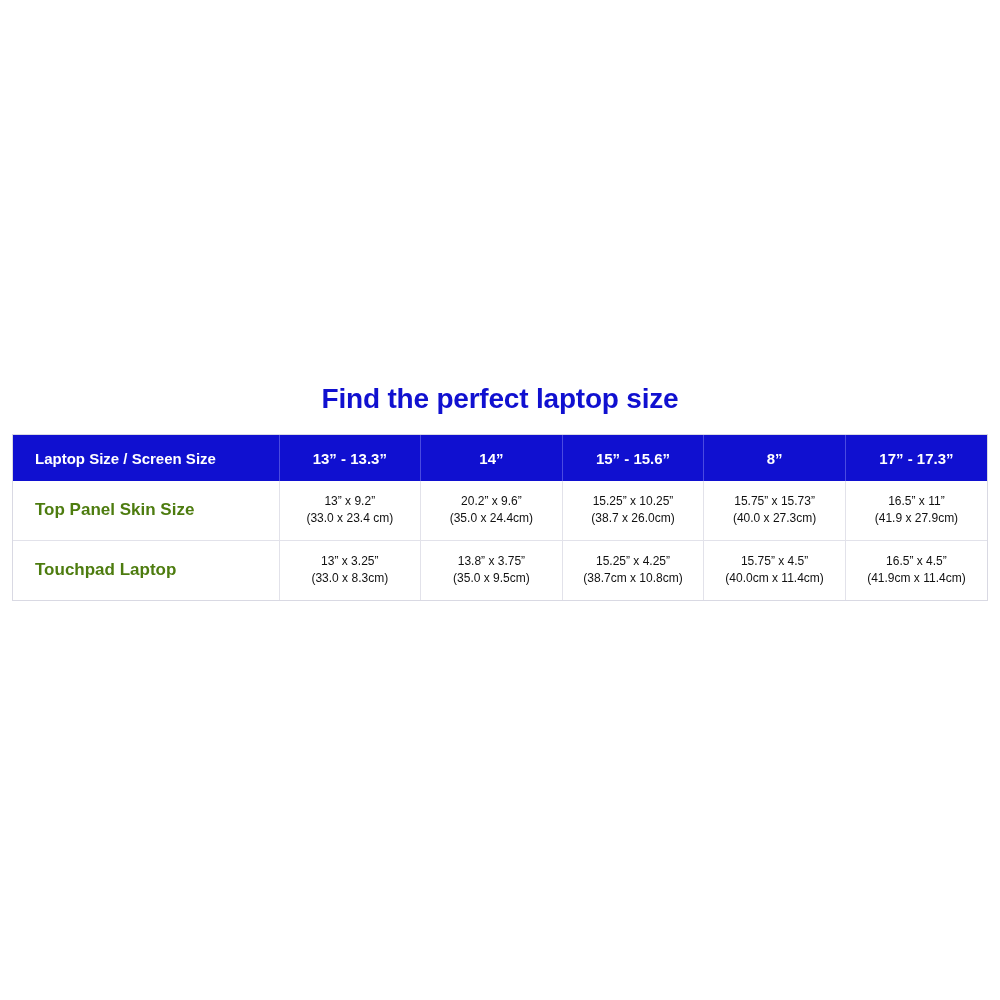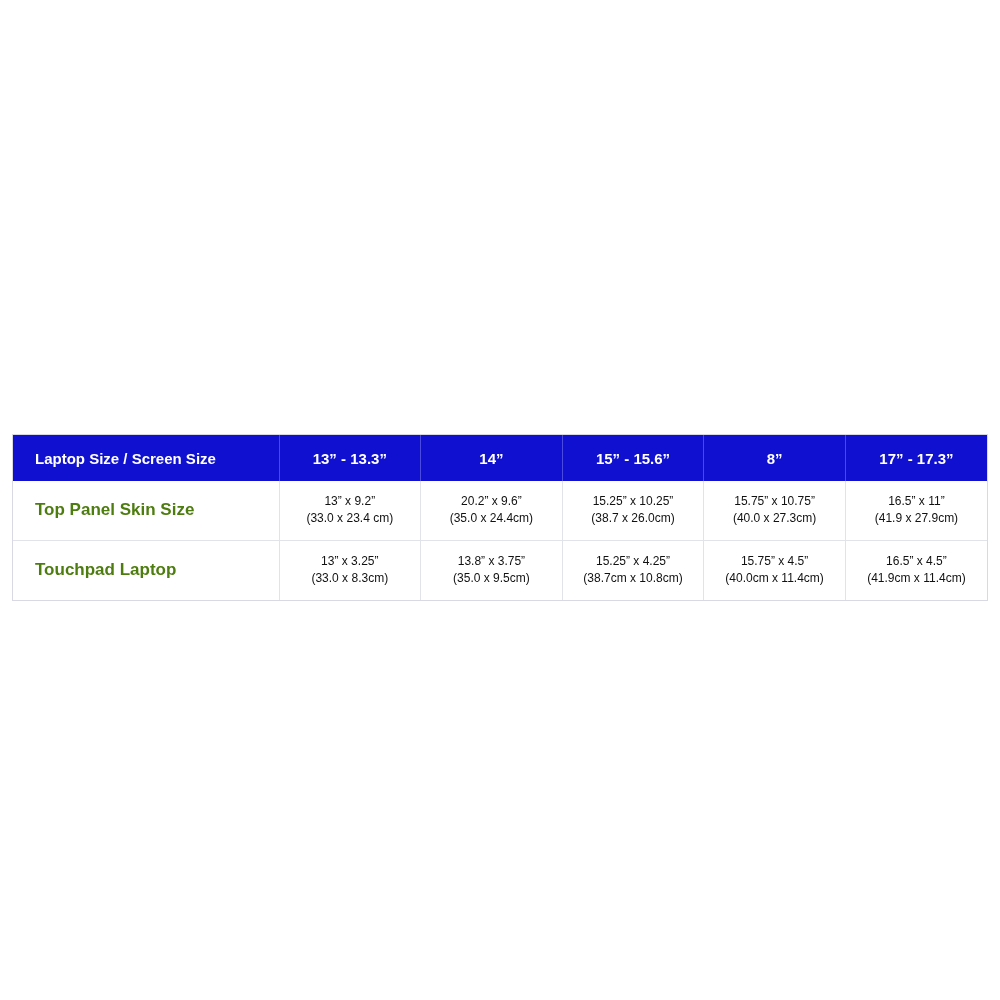--- a/index.html
+++ b/index.html
@@ -88,20 +88,21 @@
   .cell-line {
     display: block;
     white-space: nowrap;
   }
 </style>
 </head>
 <body>
 
 <div class="page">
 
+  <div class="title">Find the perfect laptop size</div>
 
   <div class="table-wrap">
     <table class="size-table">
       <thead>
         <tr>
           <th class="first-col">Laptop Size / Screen Size</th>
           <th>13” - 13.3”</th>
           <th>14”</th>
           <th>15” - 15.6”</th>
           <th>8”</th>
@@ -117,21 +118,21 @@
           </td>
           <td>
             <span class="cell-line">20.2” x 9.6”</span>
             <span class="cell-line">(35.0 x 24.4cm)</span>
           </td>
           <td>
             <span class="cell-line">15.25” x 10.25”</span>
             <span class="cell-line">(38.7 x 26.0cm)</span>
           </td>
           <td>
-            <span class="cell-line">15.75” x 10.75”</span>
+            <span class="cell-line">15.75” x 15.73”</span>
             <span class="cell-line">(40.0 x 27.3cm)</span>
           </td>
           <td>
             <span class="cell-line">16.5” x 11”</span>
             <span class="cell-line">(41.9 x 27.9cm)</span>
           </td>
         </tr>
         <tr>
           <td class="row-label">Touchpad Laptop</td>
           <td>

